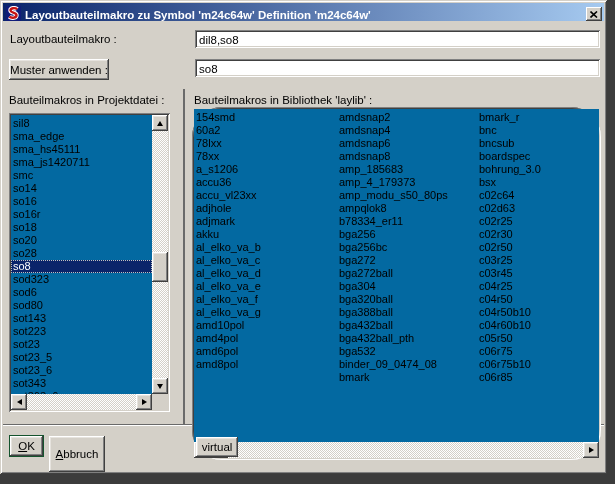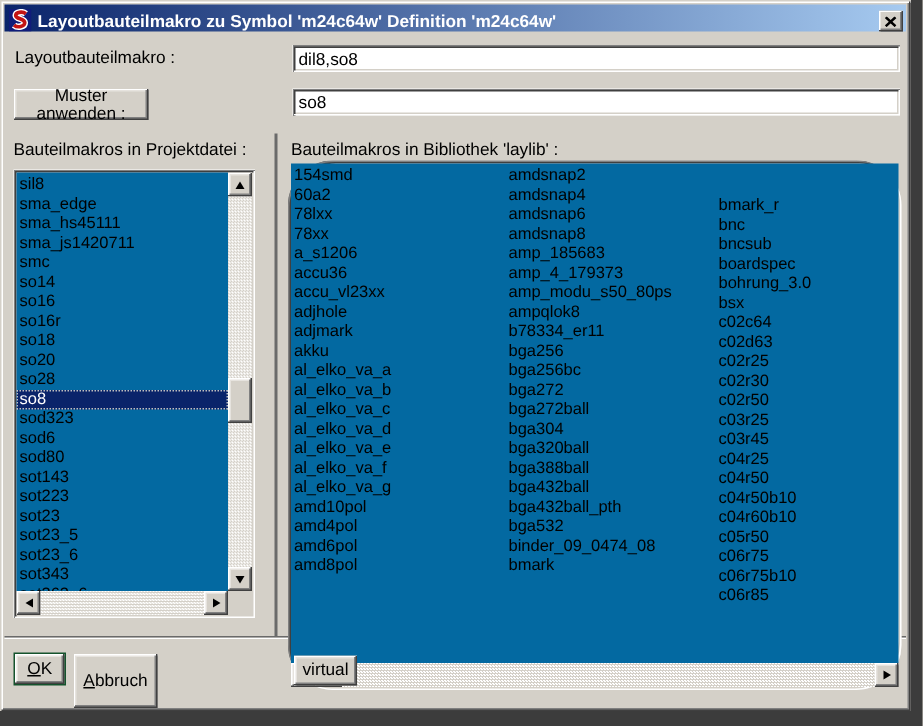--- a/index.html
+++ b/index.html
@@ -71,21 +71,21 @@
     font-size:11px; line-height:13px; height:13px; white-space:nowrap;
     padding-left:2px; color:#000;
   }
   .list-item.selected {
     background:var(--selection,#0a246a); color:#fff;
     outline:1px dotted #c0c0c0; outline-offset:-1px;
   }
   .lib-cols { display:flex; }
   .lib-col:nth-child(1) { width:143px; }
   .lib-col:nth-child(2) { width:140px; }
-  .lib-col:nth-child(3) { width:120px;margin-top:20px; }
+  .lib-col:nth-child(3) { width:120px; }
   
   .track {
     background-image: conic-gradient(#ffffff 25%, #d4d0c8 25% 50%, #ffffff 50% 75%, #d4d0c8 75%);
     background-size:2px 2px;
   }
   .sb-btn {
     width:16px; height:16px; background:#d4d0c8; flex:0 0 auto;
     box-shadow: inset -1px -1px 0 #404040, inset 1px 1px 0 #ffffff,
                 inset -2px -2px 0 #808080, inset 2px 2px 0 #e6e3de;
     display:flex; align-items:center; justify-content:center;
@@ -128,21 +128,21 @@
     <div class="close-btn">
       <svg width="8" height="7" viewBox="0 0 8 7">
         <path d="M0.5 0.5 L7 6.5 M7 0.5 L0.5 6.5" stroke="#000" stroke-width="1.6" fill="none"></path>
       </svg>
     </div>
   </div>
 
   <div class="lbl" style="left:10px; top:33px;">Layoutbauteilmakro :</div>
   <input class="field sunken" style="top: 30px;" value="dil8,so8">
 
-  <div class="btn raised" style="left:9px; top:59px; width:90px; height:21px;">
+  <div class="btn raised" style="left:9px; top:59px; width:100px; height:21px;">
     <span>Muster anwenden :</span>
   </div>
   <input class="field sunken" style="top: 59px;" value="so8">
 
   <div class="vdivider" style="left:183px; top:89px; height:335px;"></div>
   <div class="hdivider" style="left:3px; top:424px; width:601px;"></div>
 
   <div class="lbl" style="left:9px; top:94px;">Bauteilmakros in Projektdatei :</div>
   <div class="listbox sunken" style="left:9px; top:113px; width:161px; height:299px;">
     <div class="lb-content" style="right:18px; bottom:18px;">
@@ -199,21 +199,20 @@
           <div class="list-item">154smd</div>
           <div class="list-item">60a2</div>
           <div class="list-item">78lxx</div>
           <div class="list-item">78xx</div>
           <div class="list-item">a_s1206</div>
           <div class="list-item">accu36</div>
           <div class="list-item">accu_vl23xx</div>
           <div class="list-item">adjhole</div>
           <div class="list-item">adjmark</div>
           <div class="list-item">akku</div>
-          <div class="list-item">al_elko_va_a</div>
           <div class="list-item">al_elko_va_b</div>
           <div class="list-item">al_elko_va_c</div>
           <div class="list-item">al_elko_va_d</div>
           <div class="list-item">al_elko_va_e</div>
           <div class="list-item">al_elko_va_f</div>
           <div class="list-item">al_elko_va_g</div>
           <div class="list-item">amd10pol</div>
           <div class="list-item">amd4pol</div>
           <div class="list-item">amd6pol</div>
           <div class="list-item">amd8pol</div>

